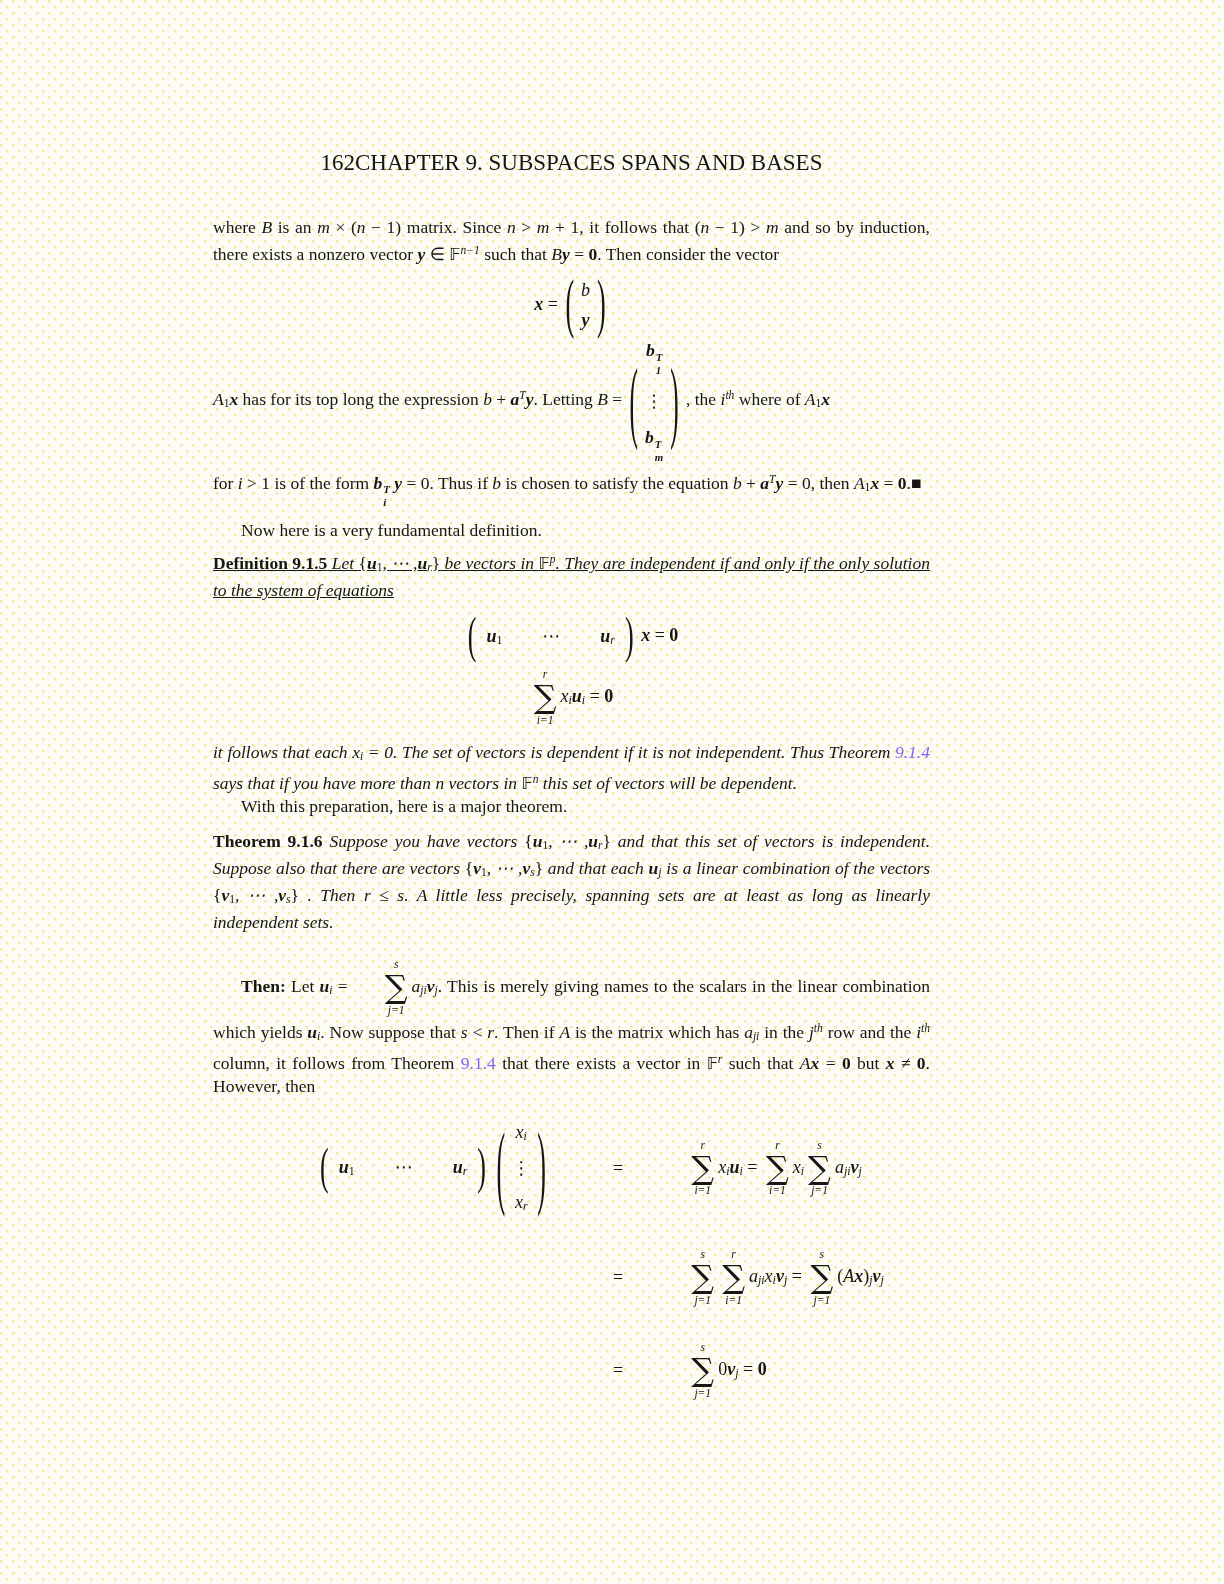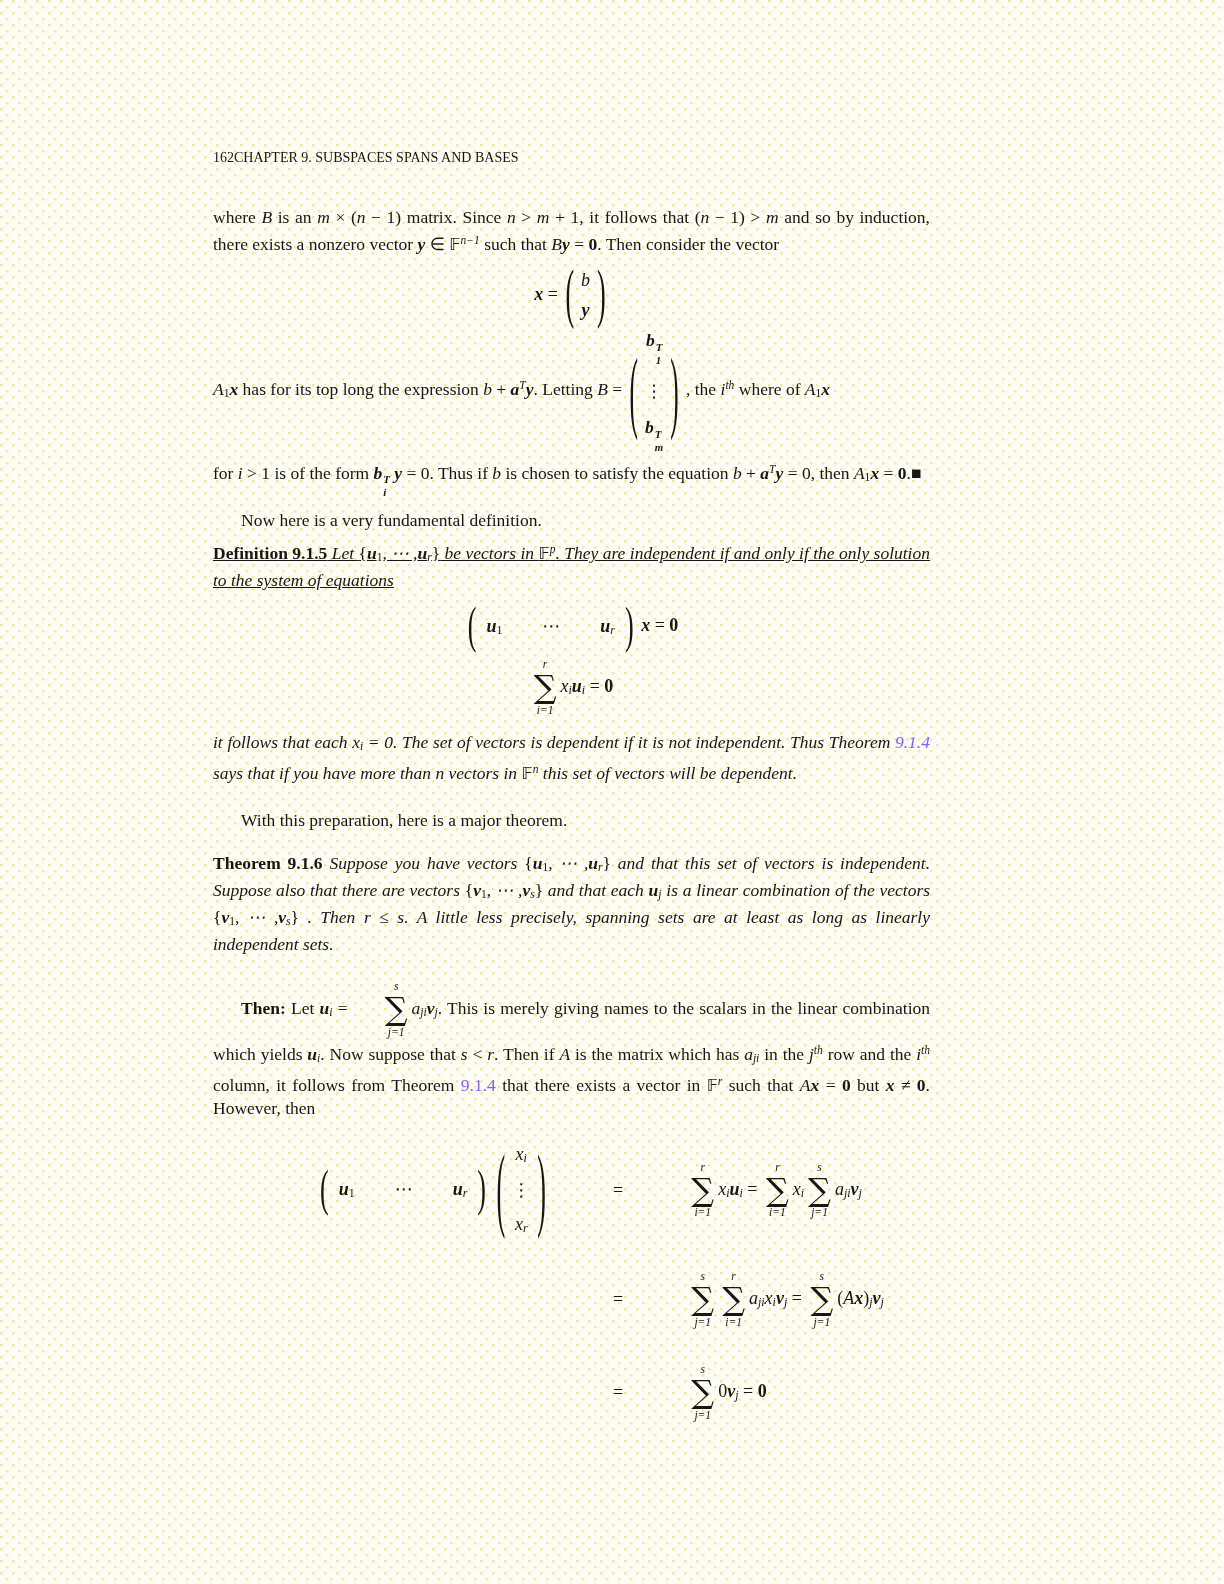--- a/index.html
+++ b/index.html
@@ -8,21 +8,21 @@
     background-color:#fcfbf5;
     background-image:
       radial-gradient(circle at 1.2px 1.2px, rgba(230,224,90,.55) 1.1px, transparent 1.9px),
       radial-gradient(circle at 1.2px 1.2px, rgba(230,224,90,.55) 1.1px, transparent 1.9px);
     background-size:12px 12px,12px 12px;
     background-position:0 0,6px 6px;
     font-family:"Liberation Serif", serif;
     color:#171614;
   }
   .page-content{position:absolute;left:213px;top:150px;width:717px;}
-  .pg-header{display:flex;justify-content:flex-start;font-size:14px;margin-bottom:40px;}
+  .pg-header{display:flex;justify-content:center;font-size:23px;margin-bottom:40px;}
   p, .para{font-size:17.5px;line-height:23px;margin:0;text-align:justify;}
   .indent{text-indent:28px;}
   .it{font-style:italic}
   .bf{font-weight:700}
   .bi{font-weight:700;font-style:italic}
   .bb{font-family:"DejaVu Sans",sans-serif;font-size:.95em}
   .sub{font-size:.66em;vertical-align:-.18em}
   .sup{font-size:.66em;vertical-align:.5em}
   .lnk{color:#8b5cf6}
   .stk{display:inline-flex;flex-direction:column;align-items:flex-start;font-size:.62em;
@@ -37,26 +37,26 @@
   .par{display:inline-block;line-height:1;transform:scaleY(var(--sy,1));
        transform-origin:center;font-size:1.45em;font-weight:400;}
   .v2 .col{gap:9px}   .v2 .par{--sy:2.55}
   .v3 .col{gap:13px}  .v3 .par{--sy:3.6}
   .rvec{display:inline-flex;align-items:center;vertical-align:middle;margin:0 3px;}
   .rvec .row{display:inline-flex;gap:40px;padding:0 10px;align-items:baseline;}
   .rvec .par{--sy:1.9}
   .eq1{margin:14px 0 8px;}
   .lineB{margin:4px 0;}
   .defblock{margin-top:6px;text-decoration:underline;}
-  .thmblock{margin-top:20px;}
+  .thmblock{margin-top:12px;}
   .proofblock{margin-top:24px;}
   .eq3{margin:22px 0 18px;}
   .eq4{margin:16px 0 14px;}
   .p4m{margin-top:10px;}
-  .p7m{margin-top:24px;}
+  .p7m{}
   .eqalign{margin:24px 0 0 104px;display:grid;grid-template-columns:auto auto auto;
            column-gap:18px;row-gap:34px;align-items:center;justify-items:start;
            font-size:18px;}
 </style>
 </head>
 <body>
 
 <div class="page-content">
 
   <div class="pg-header">

